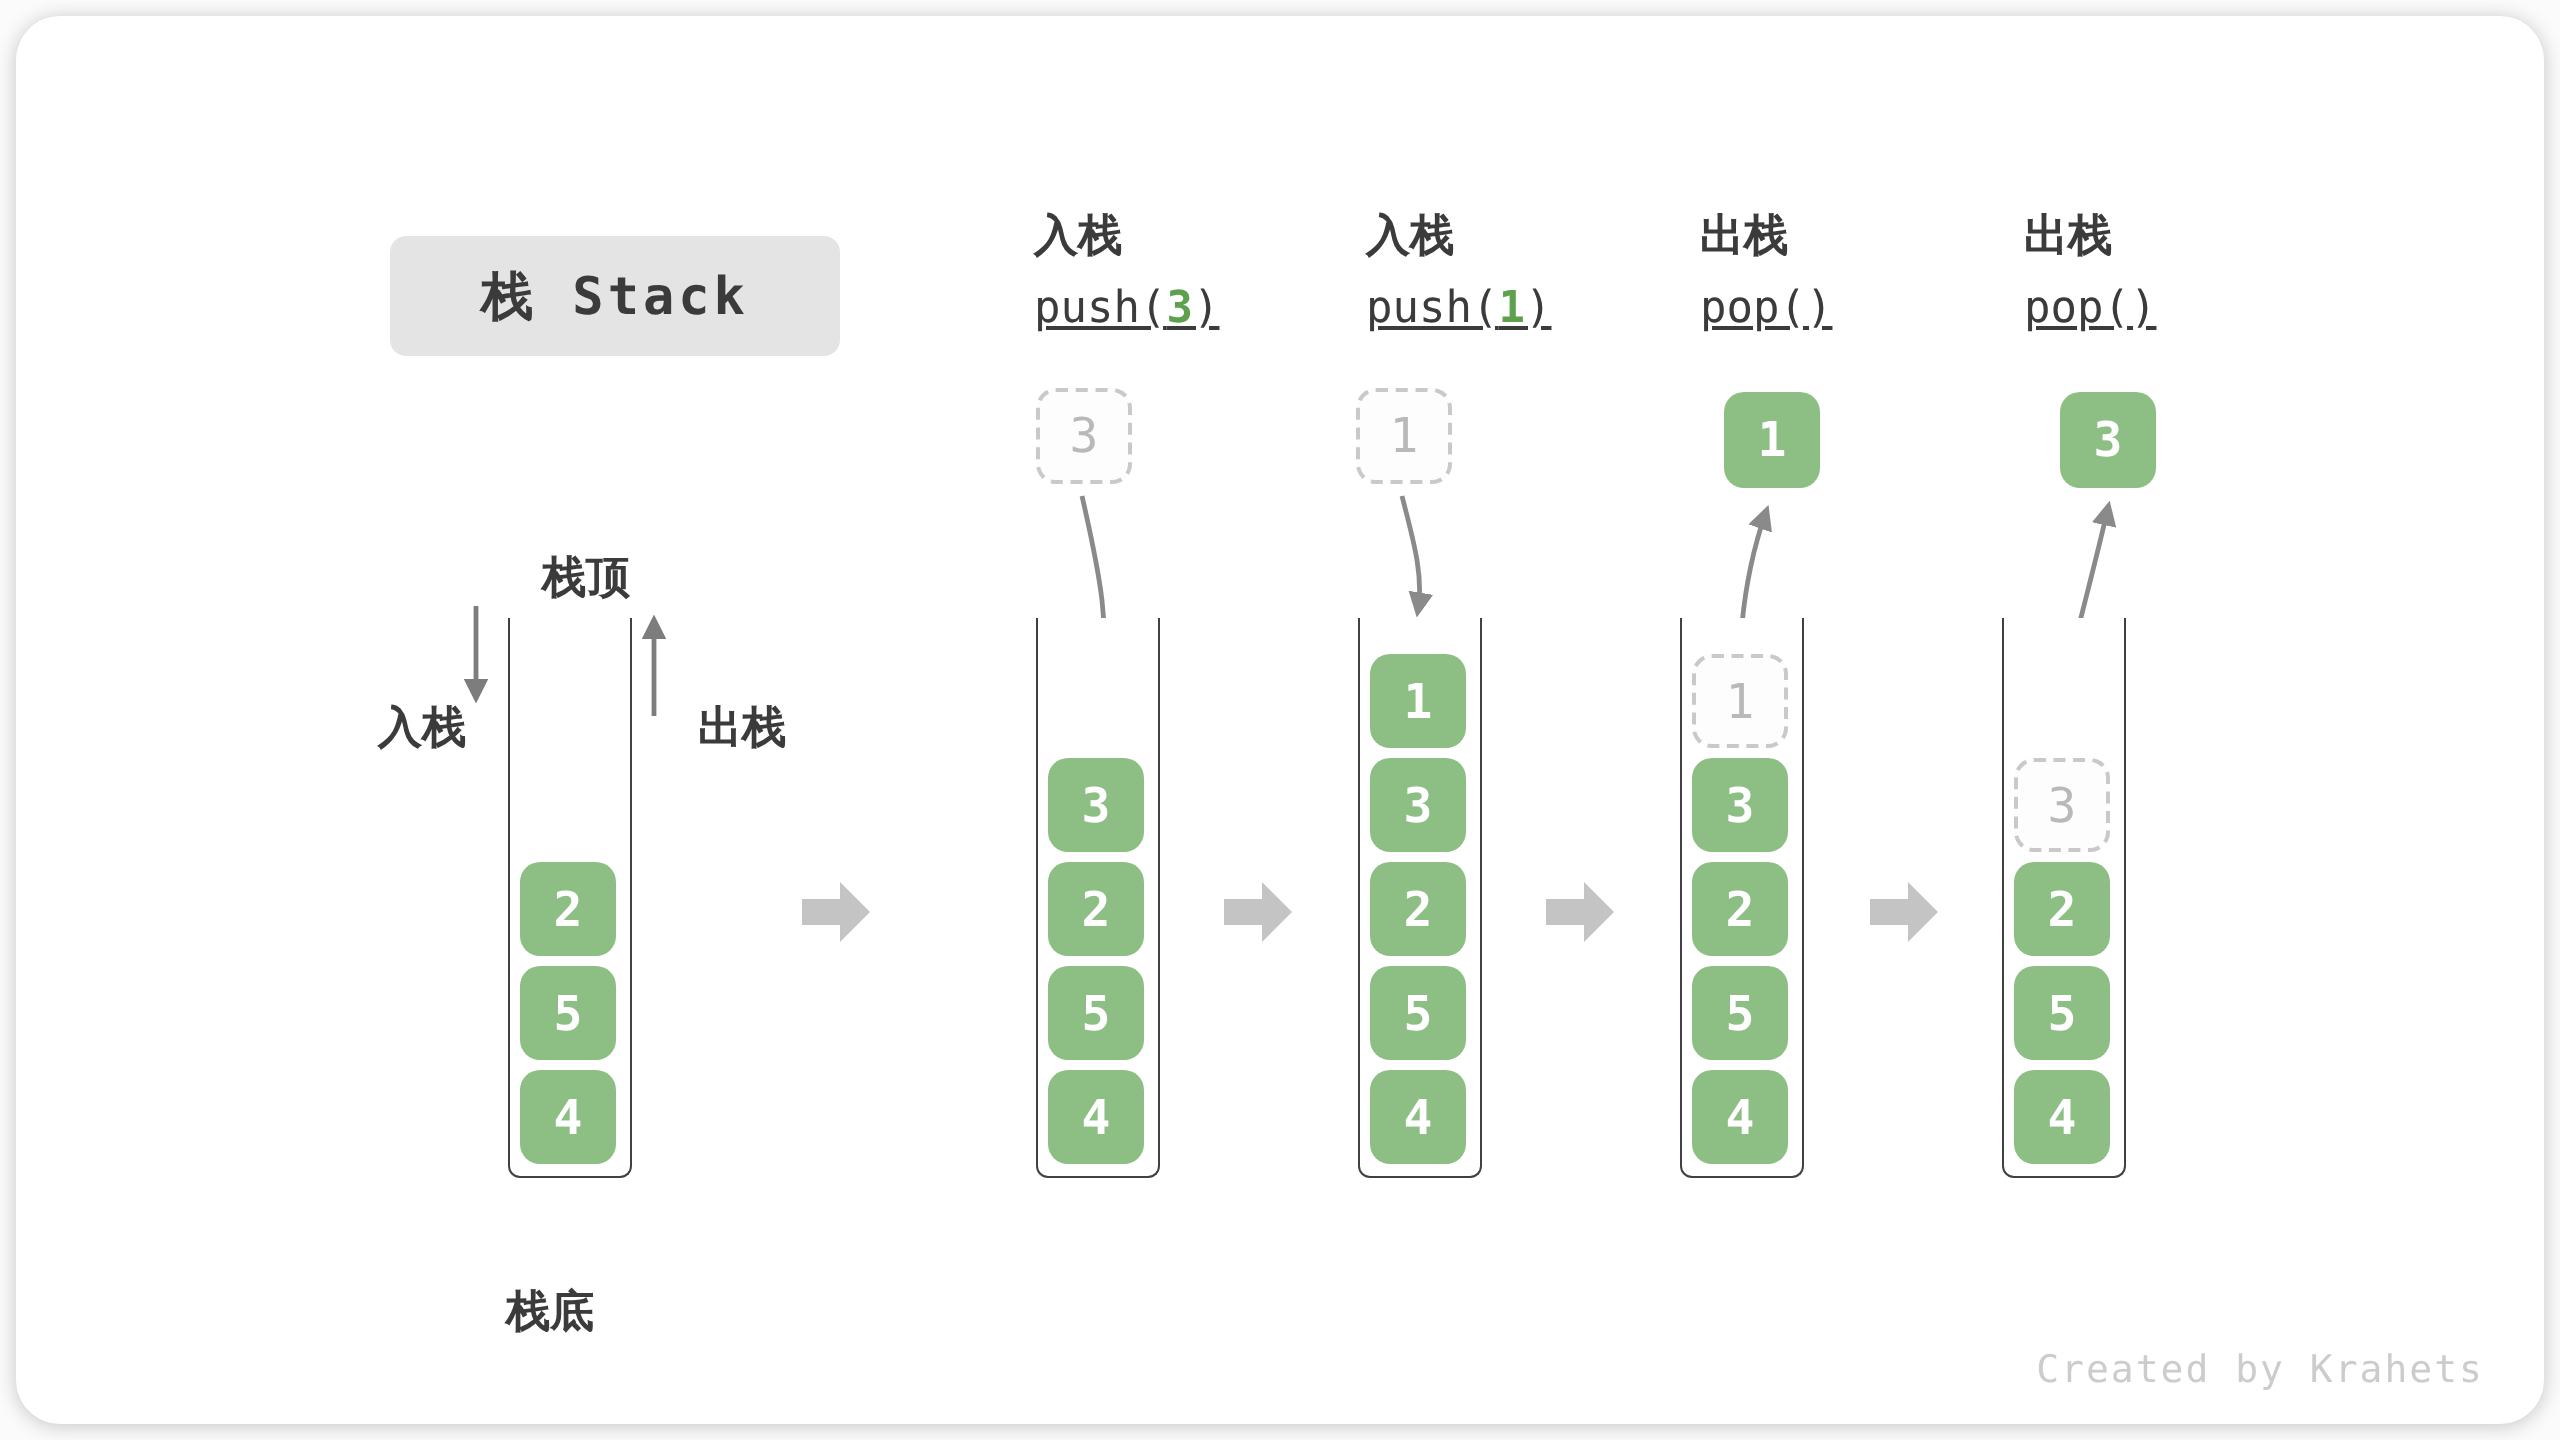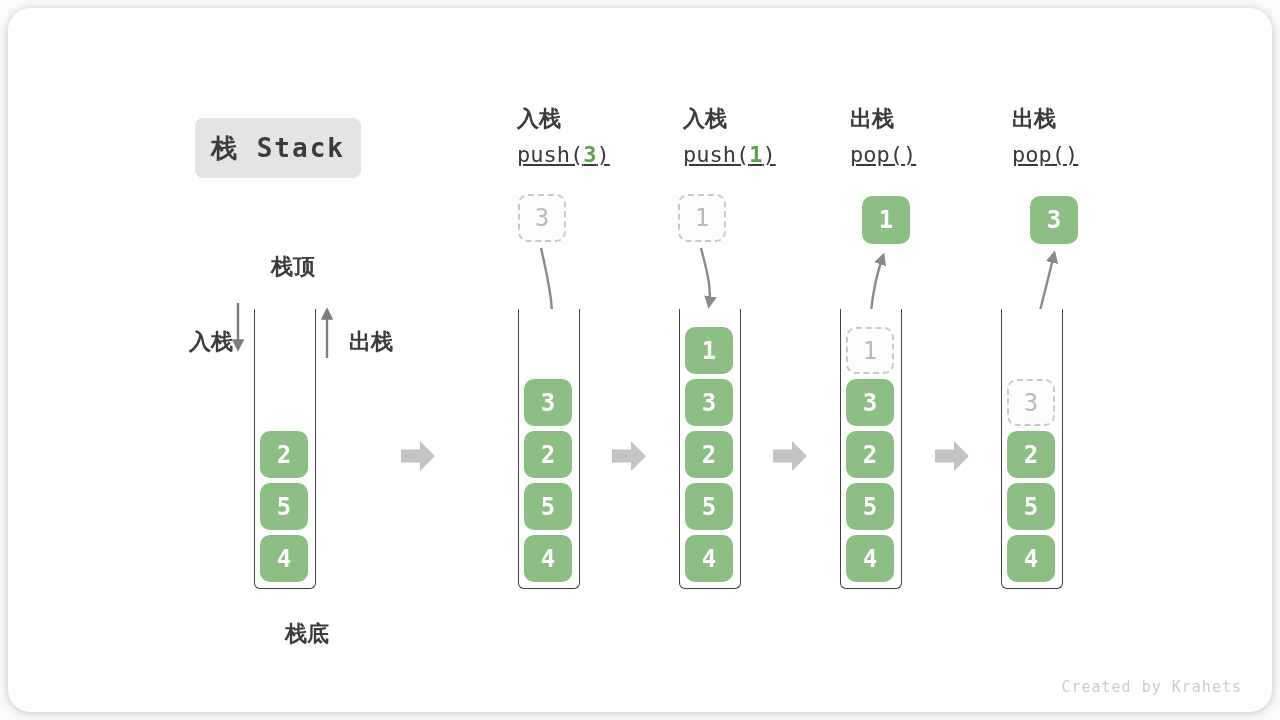--- a/index.html
+++ b/index.html
@@ -14,37 +14,38 @@
     left: 8px; top: 8px;
     width: 1264px; height: 704px;
     background: #ffffff;
     border-radius: 22px;
     box-shadow: 0 1px 10px rgba(0,0,0,0.22);
     overflow: hidden;
   }
   .title-box {
     position: absolute;
     left: 187px; top: 110px;
-    width: 166px; height: 60px;
+    width: 225px; height: 60px;
     background: var(--title-bg);
     border-radius: 8px;
     display: flex; align-items: center; justify-content: center;
     font-family: "DejaVu Sans Mono", "DejaVu Sans", monospace, sans-serif;
     font-size: 26px; font-weight: 700;
     letter-spacing: 2px;
     color: var(--label-text);
   }
   .cn-label {
     position: absolute;
     font-size: 22px; font-weight: 700;
     color: var(--label-text);
     white-space: nowrap;
+    margin-top: 22px;
   }
   .lbl-stack-top    { left: 254px; top: 244px; width: 62px; text-align: center; }
-  .lbl-stack-bottom { left: 268px; top: 611px; width: 62px; text-align: center; }
+  .lbl-stack-bottom { left: 236px; top: 611px; width: 62px; text-align: center; }
   .lbl-push-side    { left: 181px; top: 319px; }
   .lbl-pop-side     { left: 341px; top: 319px; }
 
   .stack-container {
     position: absolute;
     top: 301px;
     width: 62px; height: 280px;
     box-sizing: border-box;
     border-left: 1.5px solid var(--container-border);
     border-right: 1.5px solid var(--container-border);
@@ -131,21 +132,21 @@
   .block-arrow {
     position: absolute;
     top: 433px;
     width: 34px; height: 30px;
   }
   .block-arrow polygon { fill: var(--block-arrow-gray); }
   .watermark {
     position: absolute;
     right: 30px; bottom: 16px;
     font-family: "DejaVu Sans Mono", monospace;
-    font-size: 15px;
+    font-size: 19px;
     letter-spacing: 1px;
     color: var(--watermark-text);
   }
 </style>
 </head>
 <body>
 
 <div class="canvas">
 
   <div class="title-box">

